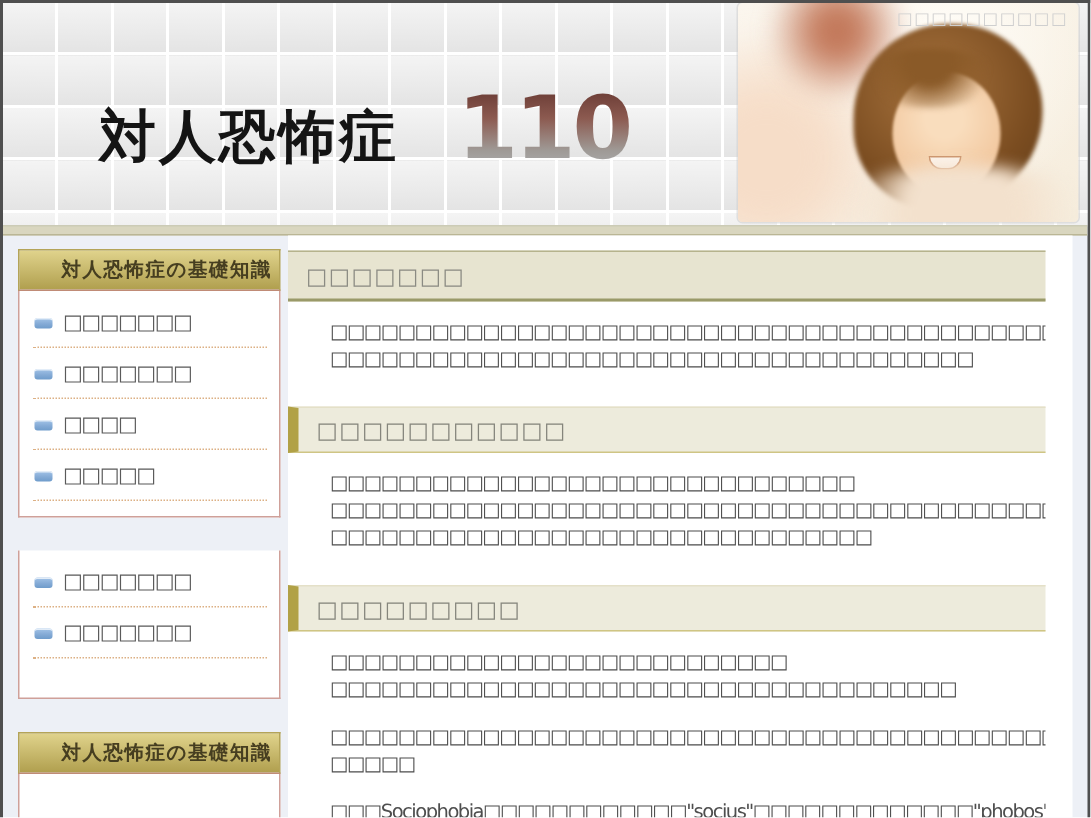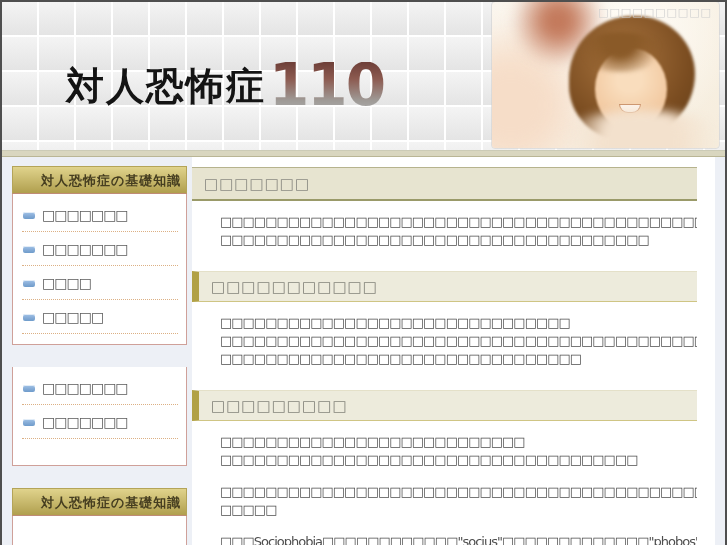--- a/index.html
+++ b/index.html
@@ -47,21 +47,21 @@
   .ph-shoulder   { right: -12px; bottom: -26px; width: 180px; height: 64px; border-radius: 50%;
                    background: radial-gradient(circle, #f3e1cd 40%, rgba(243,225,205,0) 80%); filter: blur(5px); }
 
   .top-nav {
     position: absolute; top: 4px; right: 13px; z-index: 5;
     font-size: 11px; color: #cfcfcf; letter-spacing: 1px; cursor: pointer;
   }
 
   .logo-block { position: absolute; left: 64px; top: 60px; z-index: 4; }
   .tagline { font-size: 11px; font-weight: bold; color: #2e2e2e; letter-spacing: 1px; margin-bottom: 2px; }
-  .logo-line { display: flex; align-items: center; }
+  .logo-line { display: flex; align-items: flex-end; gap: 36px; }
   .logo-text {
     font-size: 38px; font-weight: 800; color: #141414; letter-spacing: 2px; line-height: 1;
   }
   .logo-num {
     font-size: 58px; font-weight: 800; line-height: .82; margin-left: 3px; letter-spacing: -2px;
     background: linear-gradient(to bottom, #6e3f38 0%, #8c5a50 35%, #9f9a96 80%, #a9a9a9 100%);
     -webkit-background-clip: text; background-clip: text; color: transparent;
   }
 
   .divider { height: 7px; background: #d9d6bf; border-top: 1px solid #cccbb6; border-bottom: 1px solid #bab695; }

